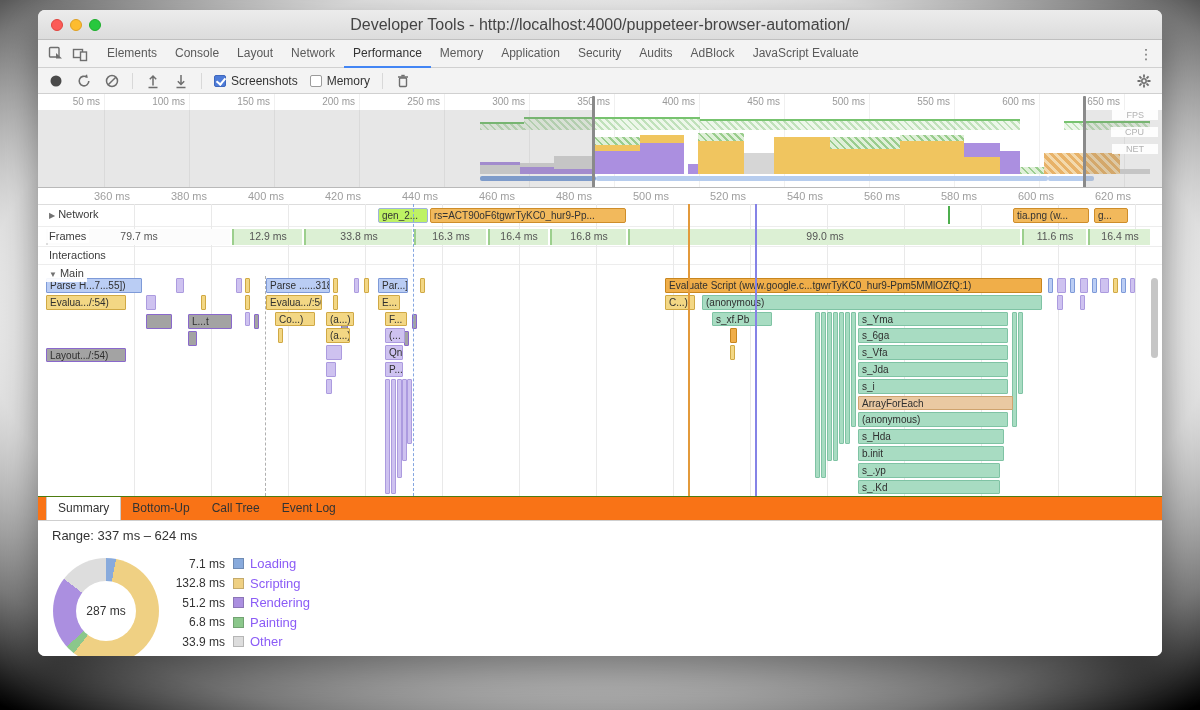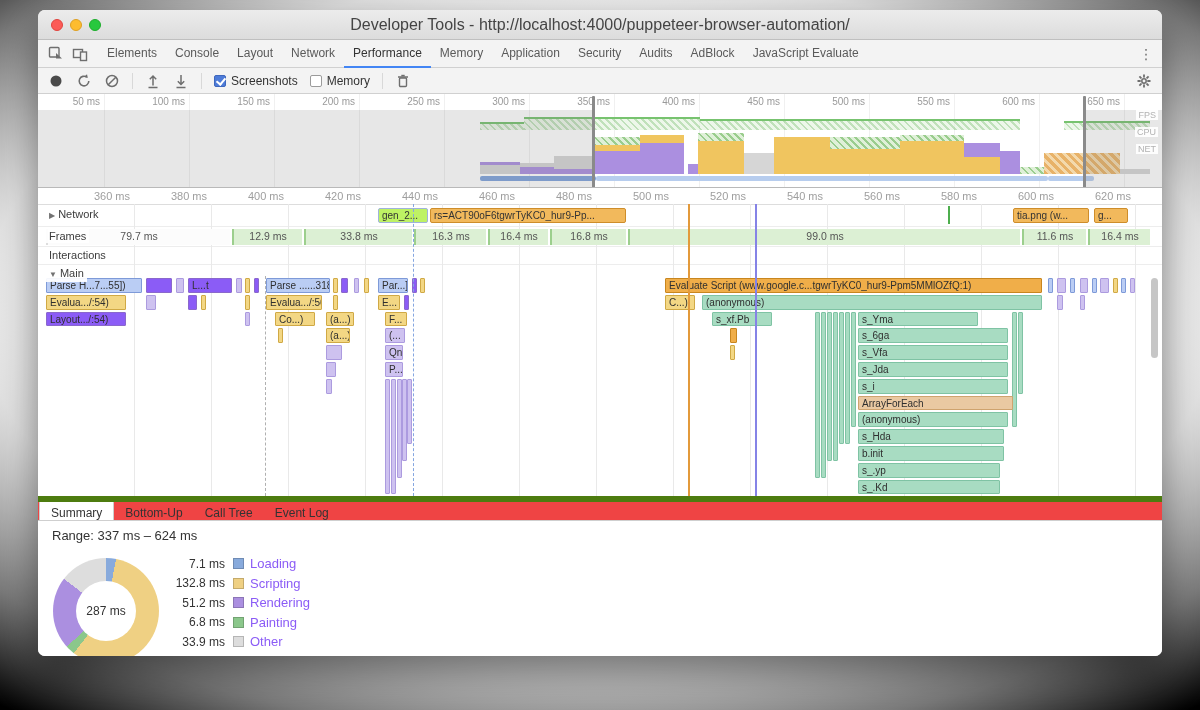--- a/index.html
+++ b/index.html
@@ -46,21 +46,21 @@
   .ov-tick{position:absolute;top:2px;width:56px;text-align:right;font-size:10px;color:#9A9A9A;}
   .fps-seg{position:absolute;border-top:2px solid #77C36F;
     background:repeating-linear-gradient(45deg,rgba(140,200,130,0.55) 0 2px,rgba(225,242,220,0.6) 2px 5px);}
   .cpu-seg{position:absolute;}
   .cpu-g{background:#D6D6D6;}
   .cpu-p{background:#AB8FE0;}
   .cpu-y{background:#F0C55F;}
   .cpu-gr{background:repeating-linear-gradient(45deg,#9ACD8E 0 2px,#DFF0D8 2px 5px);}
   .cpu-t{background:repeating-linear-gradient(45deg,#E8B268 0 3px,#F3D9AC 3px 6px);}
   .net-strip{position:absolute;top:82px;height:5px;border-radius:2px;}
-  .lane-label{position:absolute;right:4px;background:rgba(255,255,255,0.9);padding:0 2px;
+  .lane-label{position:absolute;right:4px;background:rgba(255,255,255,0.9);padding:0 14px;
     font-size:9px;color:#B2B2B2;}
   .dim{position:absolute;top:16px;height:78px;background:rgba(120,120,120,0.18);}
   .handle{position:absolute;top:2px;height:92px;width:3px;background:#8A8A8A;border-radius:1px;cursor:ew-resize;}
   
   .timeline{position:absolute;top:178px;left:0;width:1124px;height:308px;background:#fff;overflow:hidden;}
   .tl-grid{position:absolute;width:1px;background:#E9E9E9;}
   .tl-tick{position:absolute;top:2px;width:58px;text-align:right;font-size:11px;color:#9E9E9E;}
   .lane-line{position:absolute;left:0;right:0;height:1px;background:#EDEDED;}
   .ruler-line{position:absolute;left:0;right:0;top:16px;height:1px;background:#DDD;}
   .chip{position:absolute;left:8px;z-index:6;background:rgba(255,255,255,0.92);font-size:11px;color:#3C3C3C;
@@ -69,31 +69,31 @@
   .net-item{position:absolute;top:20px;height:15px;border:1px solid;border-radius:2px;font-size:10px;
     line-height:12px;padding:1px 0 0 3px;color:#333;overflow:hidden;white-space:nowrap;cursor:pointer;}
   .frame{position:absolute;top:41px;height:16px;font-size:10.5px;line-height:15px;text-align:center;color:#555;
     background:#FCFCFC;border-left:2px solid #DDD;overflow:hidden;white-space:nowrap;cursor:pointer;}
   .frame.green{background:#DCF0D4;border-left:2px solid #9CCF8D;}
   .fb{position:absolute;font-size:10px;line-height:12px;color:#2F2F2F;overflow:hidden;white-space:nowrap;
     padding:1px 0 0 3px;border-radius:1px;cursor:pointer;}
   .c-b{background:#BACDF4;border:1px solid #7E9AD8;}
   .c-y{background:#F3D784;border:1px solid #D0A945;}
   .c-o{background:#F0AE49;border:1px solid #C8861F;}
-  .c-p{background:#8b5cf6;border:1px solid #8A68CC;}
+  .c-p{background:#a3a3a3;border:1px solid #8A68CC;margin-top:36px;}
   .c-l{background:#CEC2F0;border:1px solid #AC9BDF;}
   .c-g{background:#A8DCC2;border:1px solid #7FC3A4;}
   .c-t{background:#EAC9A2;border:1px solid #CFA36E;}
   .marker{position:absolute;width:2px;z-index:4;}
   .dashline{position:absolute;width:0;z-index:4;}
   .vscroll{position:absolute;right:2px;top:16px;width:10px;height:292px;z-index:7;}
   .vthumb{position:absolute;left:1px;top:74px;width:7px;height:80px;background:#C6C6C6;border-radius:4px;}
   
-  .dtabs{position:absolute;top:486px;left:0;right:0;height:25px;background:#ef4444;border-top:6px solid #4d7c0f;
-    border-bottom:1px solid #CFCFCF;display:flex;padding-left:1px;}
+  .dtabs{position:absolute;top:486px;left:0;right:0;height:25px;background:#f97316;border-top:1px solid #4d7c0f;
+    border-bottom:1px solid #CFCFCF;display:flex;padding-left:8px;}
   .dtab{padding:0 11px;line-height:23px;font-size:12px;color:#333;cursor:pointer;}
   .dtab.active{background:#fff;border-left:1px solid #CCC;border-right:1px solid #CCC;}
   .summary{position:absolute;top:511px;left:0;right:0;bottom:0;background:#fff;}
   .range{position:absolute;left:14px;top:7px;font-size:13px;color:#333;}
   .donut{position:absolute;left:15px;top:37px;width:106px;height:106px;border-radius:50%;}
   .hole{position:absolute;left:23px;top:23px;width:60px;height:60px;border-radius:50%;background:#fff;
     text-align:center;line-height:60px;font-size:12px;color:#333;}
   .legend{position:absolute;left:125px;top:36px;}
   .leg-row{display:flex;align-items:center;height:13px;margin-bottom:6.5px;}
   .leg-time{width:62px;text-align:right;font-size:12px;color:#333;}
@@ -373,21 +373,21 @@
         <div class="fb c-y" style="left: 288px; top: 123.6px; width: 28px; height: 14.8px;">(a...)</div>
         <div class="fb c-y" style="left: 347px; top: 123.6px; width: 22px; height: 14.8px;">F...</div>
         <div class="fb c-g" style="left: 674px; top: 123.6px; width: 60px; height: 14.8px;">s_xf.Pb</div>
         <div class="fb c-g" style="left: 777px; top: 123.6px; width: 4px; height: 166px;"></div>
         <div class="fb c-g" style="left: 783px; top: 123.6px; width: 4px; height: 166px;"></div>
         <div class="fb c-g" style="left: 789px; top: 123.6px; width: 4px; height: 149.2px;"></div>
         <div class="fb c-g" style="left: 795px; top: 123.6px; width: 4px; height: 149.2px;"></div>
         <div class="fb c-g" style="left: 801px; top: 123.6px; width: 4px; height: 132.4px;"></div>
         <div class="fb c-g" style="left: 807px; top: 123.6px; width: 4px; height: 132.4px;"></div>
         <div class="fb c-g" style="left: 813px; top: 123.6px; width: 4px; height: 115.6px;"></div>
-        <div class="fb c-g" style="left: 820px; top: 123.6px; width: 120px; height: 14.8px;">s_Yma</div>
+        <div class="fb c-g" style="left: 820px; top: 123.6px; width: 150px; height: 14.8px;">s_Yma</div>
         <div class="fb c-g" style="left: 974px; top: 123.6px; width: 4px; height: 115.6px;"></div>
         <div class="fb c-g" style="left: 980px; top: 123.6px; width: 4px; height: 82px;"></div>
         <div class="fb c-y" style="left: 240px; top: 140.4px; width: 4px; height: 14.8px;"></div>
         <div class="fb c-y" style="left: 288px; top: 140.4px; width: 24px; height: 14.8px;">(a...)</div>
         <div class="fb c-l" style="left: 347px; top: 140.4px; width: 20px; height: 14.8px;">(...</div>
         <div class="fb c-o" style="left: 692px; top: 140.4px; width: 7px; height: 14.8px;"></div>
         <div class="fb c-g" style="left: 820px; top: 140.4px; width: 150px; height: 14.8px;">s_6ga</div>
         <div class="fb c-l" style="left: 288px; top: 157.2px; width: 16px; height: 14.8px;"></div>
         <div class="fb c-l" style="left: 347px; top: 157.2px; width: 18px; height: 14.8px;">Qn</div>
         <div class="fb c-y" style="left: 692px; top: 157.2px; width: 5px; height: 14.8px;"></div>

